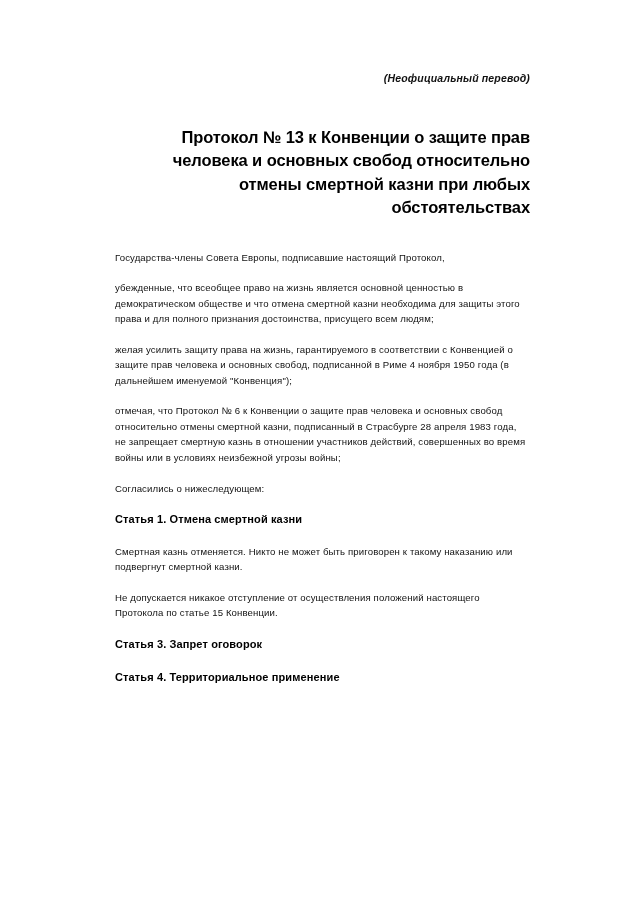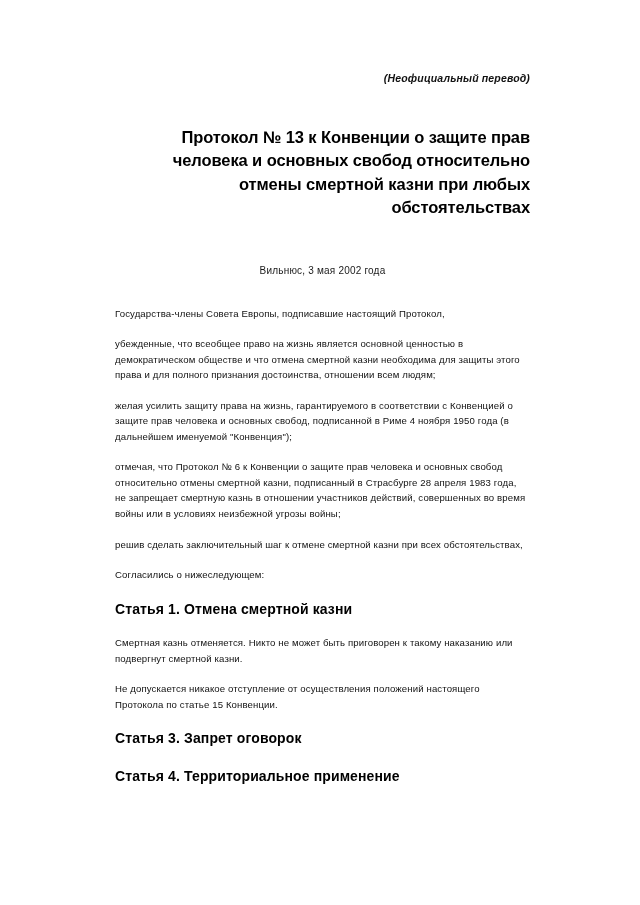--- a/index.html
+++ b/index.html
@@ -61,49 +61,47 @@
     line-height: 1.62;
     text-align: left;
     letter-spacing: 0.12px;
     color: #111111;
   }
   p.para:last-child {
     margin-bottom: 0;
   }
   p.heading {
     margin: 0 0 15px 0;
-    font-size: 14px;
+    font-size: 11px;
     font-weight: bold;
     line-height: 1.62;
     letter-spacing: 0.12px;
     color: #000000;
   }
 </style>
 </head>
 <body>
 
 <div class="page">
 
   <p class="translation-note">(Неофициальный перевод)</p>
 
   <h1 class="doc-title">Протокол № 13 к Конвенции о защите прав человека и основных свобод относительно отмены смертной казни при любых обстоятельствах</h1>
 
-  <p class="doc-date">Вильнюс, 3 мая 2002 года</p>
 
   <div class="body-block">
 
     <p class="para">Государства-члены Совета Европы, подписавшие настоящий Протокол,</p>
 
-    <p class="para">убежденные, что всеобщее право на жизнь является основной ценностью в демократическом обществе и что отмена смертной казни необходима для защиты этого права и для полного признания достоинства, отношении всем людям;</p>
+    <p class="para">убежденные, что всеобщее право на жизнь является основной ценностью в демократическом обществе и что отмена смертной казни необходима для защиты этого права и для полного признания достоинства, присущего всем людям;</p>
 
     <p class="para">желая усилить защиту права на жизнь, гарантируемого в соответствии с Конвенцией о защите прав человека и основных свобод, подписанной в Риме 4 ноября 1950 года (в дальнейшем именуемой "Конвенция");</p>
 
     <p class="para">отмечая, что Протокол № 6 к Конвенции о защите прав человека и основных свобод относительно отмены смертной казни, подписанный в Страсбурге 28 апреля 1983 года, не запрещает смертную казнь в отношении участников действий, совершенных во время войны или в условиях неизбежной угрозы войны;</p>
 
-    <p class="para">решив сделать заключительный шаг к отмене смертной казни при всех обстоятельствах,</p>
 
     <p class="para">Согласились о нижеследующем:</p>
 
     <p class="heading">Статья 1. Отмена смертной казни</p>
 
     <p class="para">Смертная казнь отменяется. Никто не может быть приговорен к такому наказанию или подвергнут смертной казни.</p>
 
 
     <p class="para">Не допускается никакое отступление от осуществления положений настоящего Протокола по статье 15 Конвенции.</p>
 

